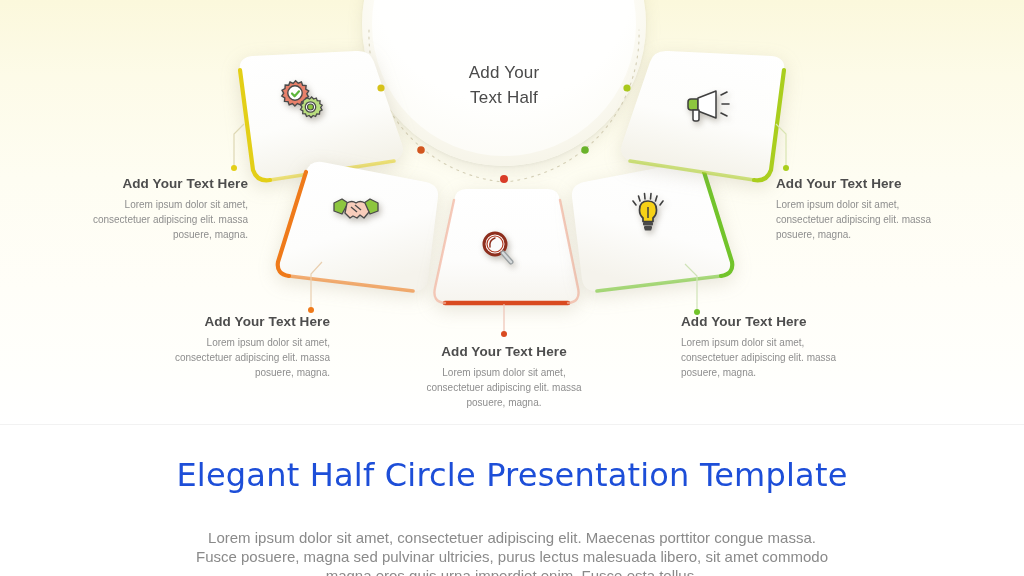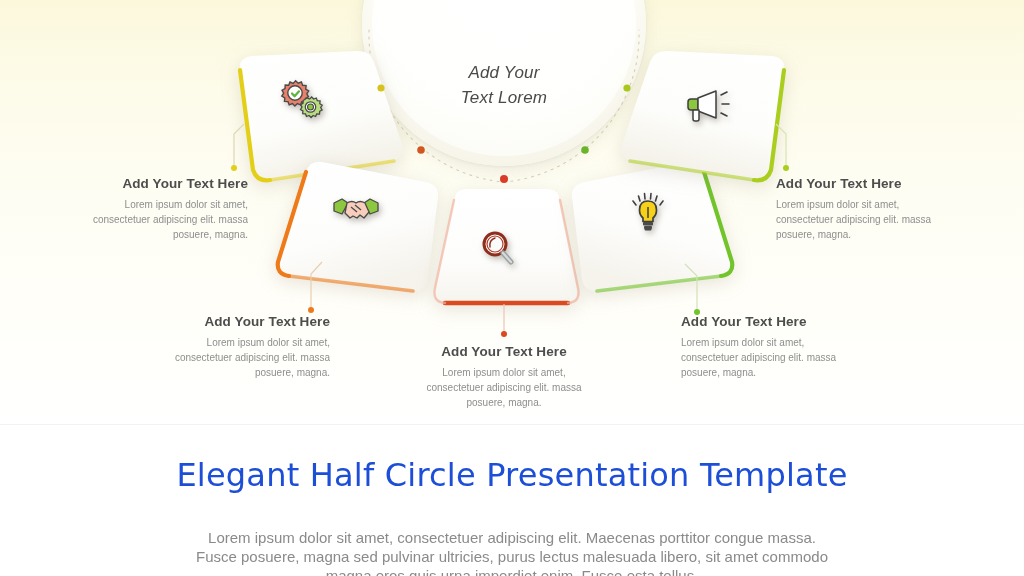--- a/index.html
+++ b/index.html
@@ -31,21 +31,20 @@
     box-shadow:0 6px 16px rgba(150,145,110,.16), 0 1px 3px rgba(0,0,0,.05);
   }
   .center-disc-inner{
     position:absolute;left:372px;top:-108px;width:264px;height:264px;
     border-radius:50%;
     background:radial-gradient(circle at 50% 30%, #ffffff 0%, #fffffe 58%, #faf9f1 100%);
   }
   .center-text{
     position:absolute;left:404px;top:60px;width:200px;
     text-align:center;
-    font-style:italic;
     font-size:17px;
     line-height:25px;
     color:#4a4a4a;
     letter-spacing:.2px;
   }
 
   
   .arc-svg{position:absolute;left:0;top:0;width:1024px;height:360px;}
 
   
@@ -90,21 +89,21 @@
 <div id="stage">
 
   <div class="bg-top"></div>
   <div class="bg-bottom"></div>
   <div class="divider"></div>
 
   <div class="center-disc"></div>
   <div class="center-disc-inner"></div>
   <div class="center-text">
     <div>Add Your</div>
-    <div>Text Lorem</div>
+    <div>Text Half</div>
   </div>
 
   <svg class="arc-svg" viewBox="0 0 1024 360">
     <path d="M 369 30 A 148 148 0 0 0 504 182 A 148 148 0 0 0 639 30" fill="none" stroke="#cfc9ae" stroke-width="1.1" stroke-dasharray="2 5" stroke-linecap="round" opacity=".85"></path>
   </svg>
 
   <div class="petal" style="left:224px;top:48px;">
     <svg width="185" height="135" viewBox="0 0 185 135">
       <defs>
         <linearGradient id="pg1" x1="0" y1="0" x2=".3" y2="1">

